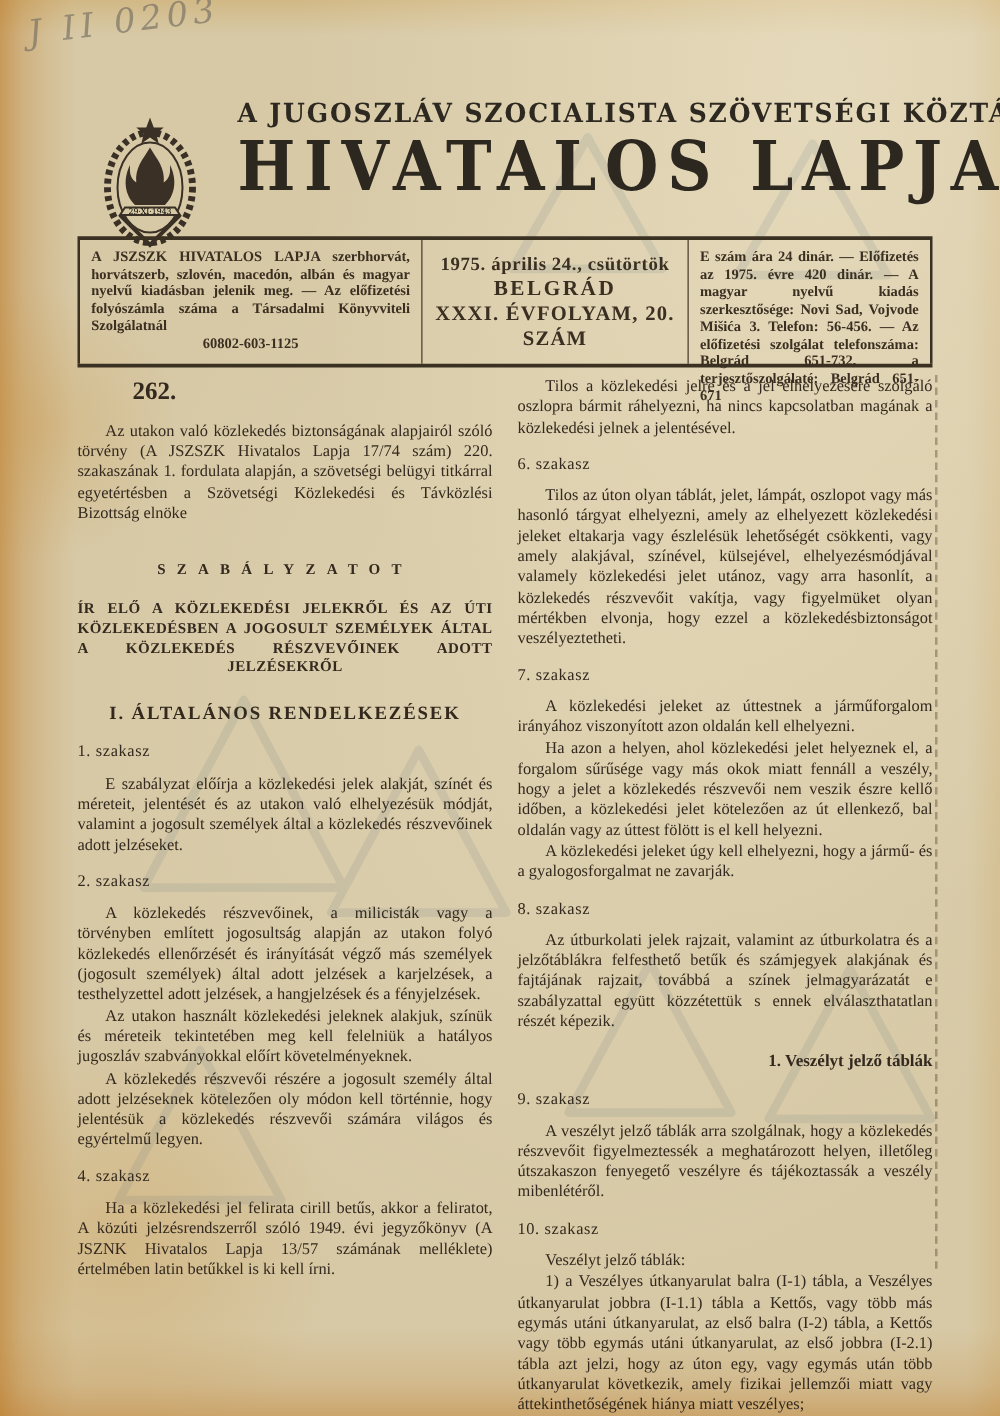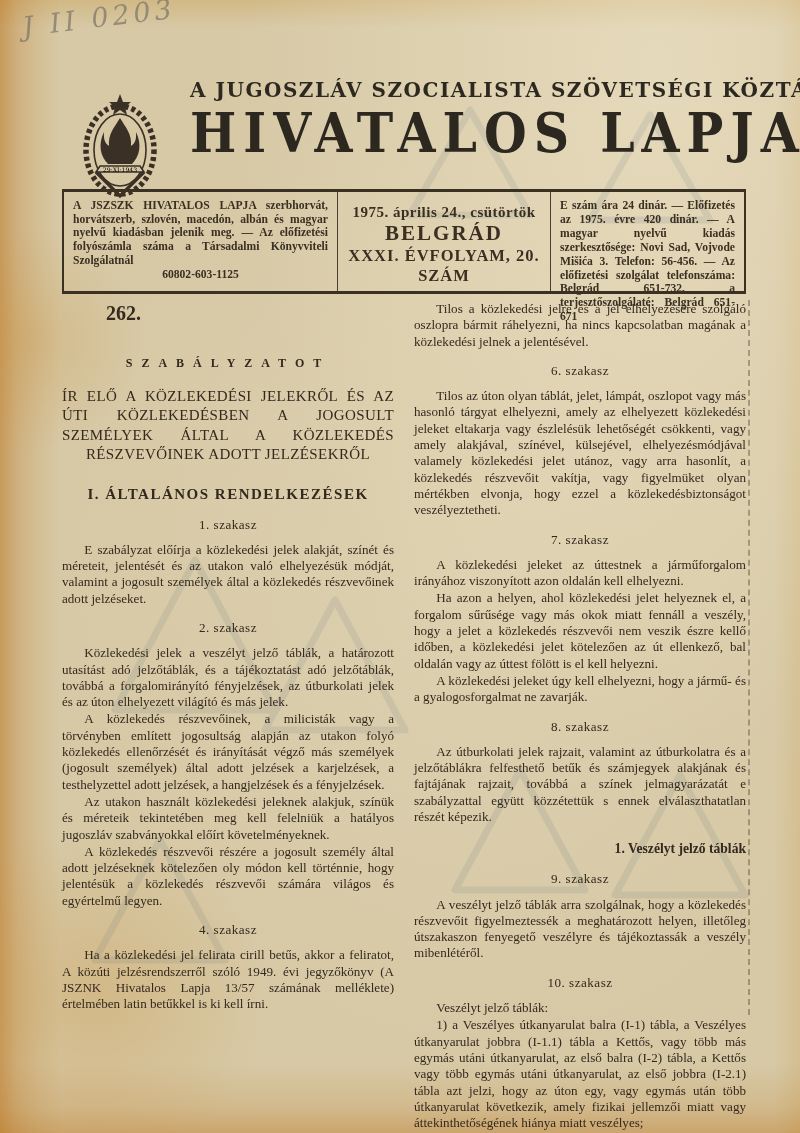--- a/index.html
+++ b/index.html
@@ -49,39 +49,39 @@
     display:flex;
   }
   .hcell{box-sizing:border-box;padding:7px 9px 4px;font-weight:bold;color:#3a2f21;}
   .hcell-left{width:276px;border-left:2px solid #3b3122;border-right:1px solid #4a3e2c;
     font-size:11.6px;line-height:1.18;text-align:justify;}
   .hcell-center{width:213px;border-right:1px solid #4a3e2c;text-align:center;
     display:flex;flex-direction:column;justify-content:space-between;padding:12px 6px 26px;}
   .hcell-right{flex:1;border-right:2px solid #3b3122;font-size:11.6px;line-height:1.2;text-align:justify;}
   .account-number{text-align:center;margin-top:1px;}
   .hc-date{font-size:15px;letter-spacing:.5px;}
-  .hc-city{font-size:21px;letter-spacing:2px;}
+  .hc-city{font-size:17px;letter-spacing:2px;}
   .hc-issue{font-size:16.5px;letter-spacing:1px;}
   .dot{width:7px;height:7px;border-radius:50%;background:#4a3d2b;margin:0 auto;}
 
   
   .body-columns{
     position:absolute;top:301px;left:62px;width:684px;
     display:flex;gap:20px;
     font-size:13.1px;line-height:1.245;
   }
   .col{width:332px;}
   .blk{margin:0;}
   .blk-para{text-align:justify;text-indent:1.7em;margin-bottom:1px;}
   .blk-article-number{font-size:20px;font-weight:bold;text-indent:2.2em;margin:0 0 11px;}
   .blk-decree-title{text-align:center;font-weight:bold;font-size:12px;letter-spacing:9px;margin:30px 0 16px;}
-  .blk-decree-subtitle{font-weight:normal;font-size:15px;line-height:1.3;text-align:justify;text-align-last:center;letter-spacing:.4px;margin:0 0 8px;}
+  .blk-decree-subtitle{font-weight:bold;font-size:12px;line-height:1.3;text-align:justify;text-align-last:center;letter-spacing:.4px;margin:0 0 8px;}
   .blk-chapter{text-align:center;font-weight:bold;font-size:15px;letter-spacing:1.5px;margin:20px 0 6px;}
   .blk-subchapter{text-align:right;font-weight:bold;font-size:13.6px;margin:16px 0 4px;}
-  .blk-section{text-align:center;margin:13px 0 9px;letter-spacing:.5px;}
+  .blk-section{margin:13px 0 9px;letter-spacing:.5px;}
 
   
   .fold-line{position:absolute;top:300px;right:50px;height:715px;border-right:2px dashed rgba(70,55,35,.38);}
 </style>
 </head>
 <body>
 
 <div class="page">
 
   <svg class="showthrough" width="800" height="1133">
@@ -126,27 +126,27 @@
       <div class="hc-issue">XXXI. ÉVFOLYAM, 20. SZÁM</div>
     </div>
     <div class="hcell hcell-right">
       <span>E szám ára 24 dinár. — Előfizetés az 1975. évre 420 dinár. — A magyar nyelvű kiadás szerkesztősége: Novi Sad, Vojvode Mišića 3. Telefon: 56-456. — Az előfizetési szolgálat telefonszáma: Belgrád 651-732, a terjesztőszolgálaté: Belgrád 651-671</span>
     </div>
   </div>
 
   <div class="body-columns">
     <div class="col">
         <div class="blk blk-article-number">262.</div>
+        <div class="blk blk-para">Az utakon való közlekedés biztonságának alapjairól szóló törvény (A JSZSZK Hivatalos Lapja 17/74 szám) 220. szakaszának 1. fordulata alapján, a szövetségi belügyi titkárral egyetértésben a Szövetségi Közlekedési és Távközlési Bizottság elnöke</div>
         <div class="blk blk-decree-title">SZABÁLYZATOT</div>
         <div class="blk blk-decree-subtitle">ÍR ELŐ A KÖZLEKEDÉSI JELEKRŐL ÉS AZ ÚTI KÖZLEKEDÉSBEN A JOGOSULT SZEMÉLYEK ÁLTAL A KÖZLEKEDÉS RÉSZVEVŐINEK ADOTT JELZÉSEKRŐL</div>
         <div class="blk blk-chapter">I. ÁLTALÁNOS RENDELKEZÉSEK</div>
         <div class="blk blk-section">1. szakasz</div>
         <div class="blk blk-para">E szabályzat előírja a közlekedési jelek alakját, színét és méreteit, jelentését és az utakon való elhelyezésük módját, valamint a jogosult személyek által a közlekedés részvevőinek adott jelzéseket.</div>
         <div class="blk blk-section">2. szakasz</div>
-        <div class="blk blk-para">Közlekedési jelek a veszélyt jelző táblák, a határozott utasítást adó jelzőtáblák, és a tájékoztatást adó jelzőtáblák, továbbá a forgalomirányító fényjelzések, az útburkolati jelek és az úton elhelyezett világító és más jelek.</div>
         <div class="blk blk-para">A közlekedés részvevőinek, a milicisták vagy a törvényben említett jogosultság alapján az utakon folyó közlekedés ellenőrzését és irányítását végző más személyek (jogosult személyek) által adott jelzések a karjelzések, a testhelyzettel adott jelzések, a hangjelzések és a fényjelzések.</div>
         <div class="blk blk-para">Az utakon használt közlekedési jeleknek alakjuk, színük és méreteik tekintetében meg kell felelniük a hatályos jugoszláv szabványokkal előírt követelményeknek.</div>
         <div class="blk blk-para">A közlekedés részvevői részére a jogosult személy által adott jelzéseknek kötelezően oly módon kell történnie, hogy jelentésük a közlekedés részvevői számára világos és egyértelmű legyen.</div>
         <div class="blk blk-section">4. szakasz</div>
         <div class="blk blk-para">Ha a közlekedési jel felirata cirill betűs, akkor a feliratot, A közúti jelzésrendszerről szóló 1949. évi jegyzőkönyv (A JSZNK Hivatalos Lapja 13/57 számának melléklete) értelmében latin betűkkel is ki kell írni.</div>
       </div>
     <div class="col">
         <div class="blk blk-para">Tilos a közlekedési jelre és a jel elhelyezésére szolgáló oszlopra bármit ráhelyezni, ha nincs kapcsolatban magának a közlekedési jelnek a jelentésével.</div>
         <div class="blk blk-section">6. szakasz</div>
         <div class="blk blk-para">Tilos az úton olyan táblát, jelet, lámpát, oszlopot vagy más hasonló tárgyat elhelyezni, amely az elhelyezett közlekedési jeleket eltakarja vagy észlelésük lehetőségét csökkenti, vagy amely alakjával, színével, külsejével, elhelyezésmódjával valamely közlekedési jelet utánoz, vagy arra hasonlít, a közlekedés részvevőit vakítja, vagy figyelmüket olyan mértékben elvonja, hogy ezzel a közlekedésbiztonságot veszélyeztetheti.</div>

